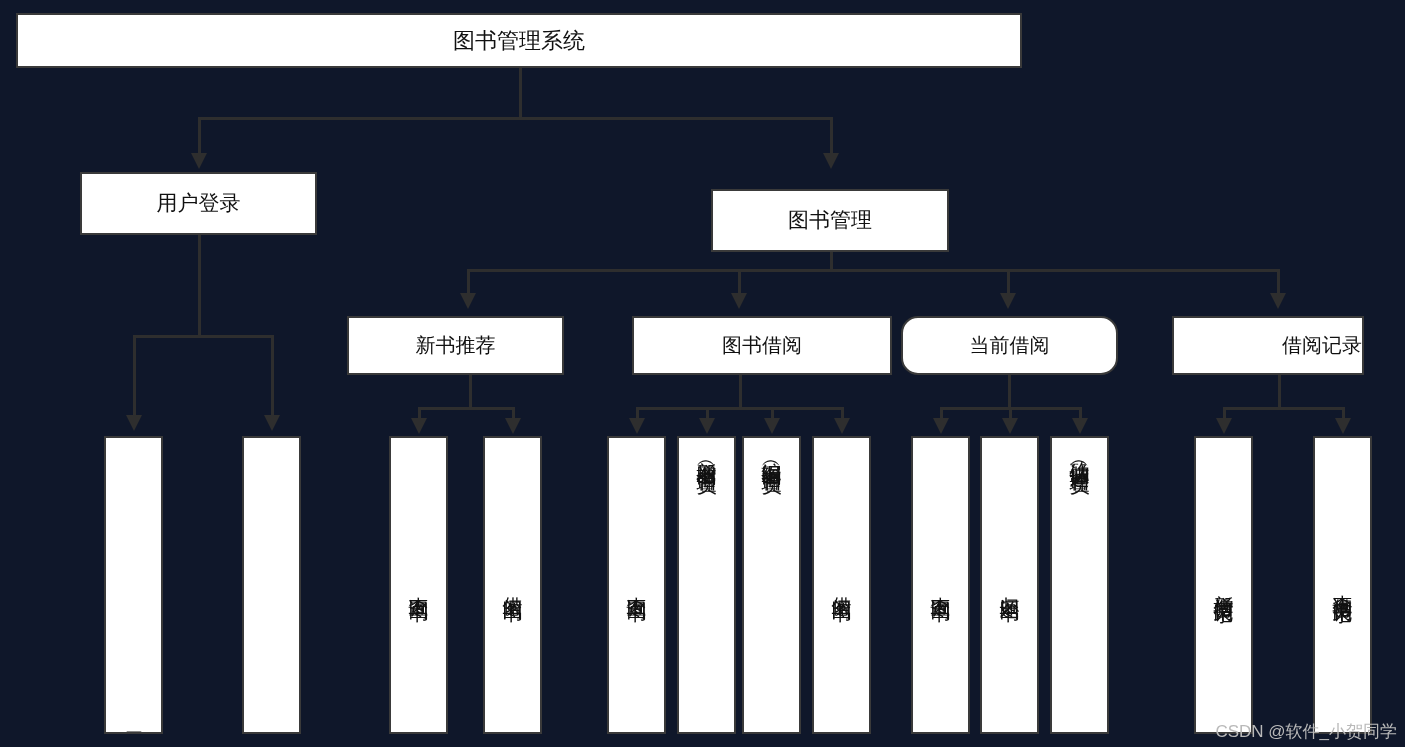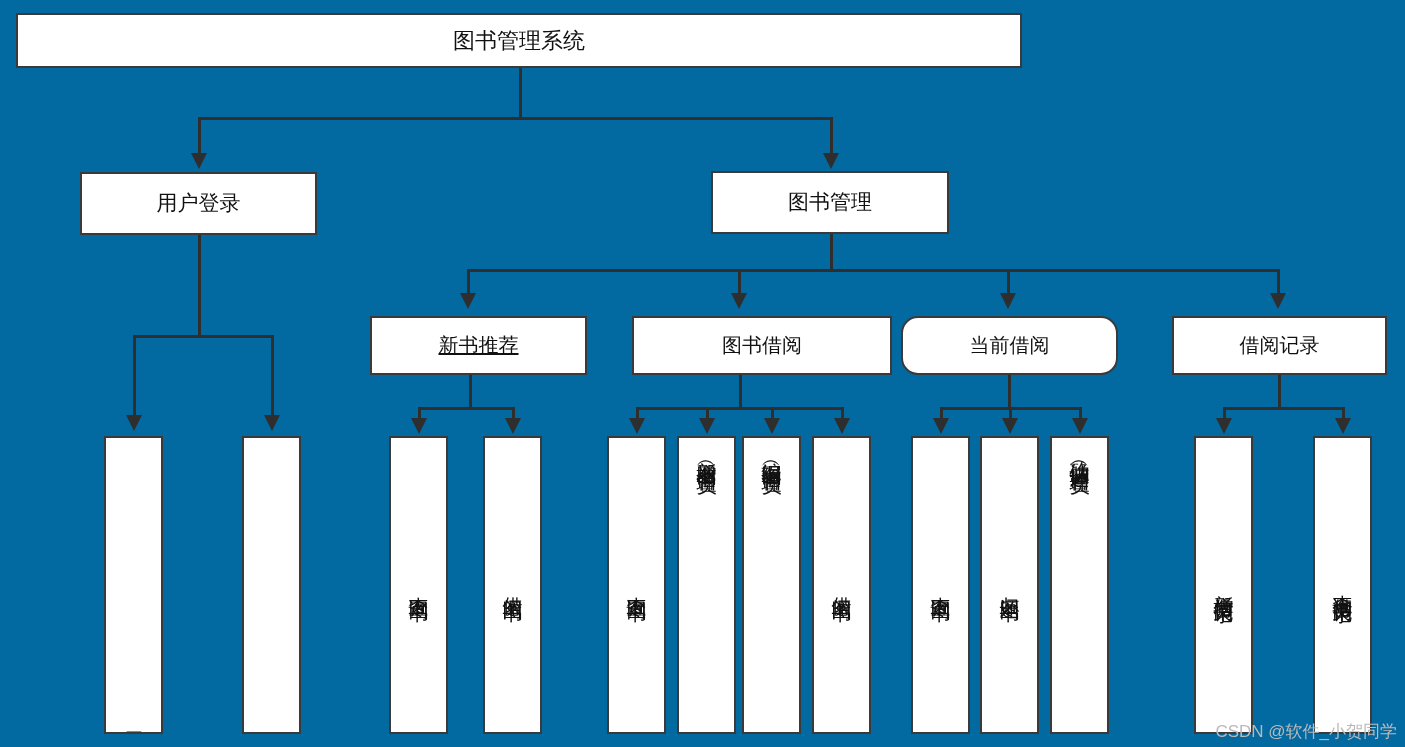--- a/index.html
+++ b/index.html
@@ -5,21 +5,21 @@
 <style>
   html,body{margin:0;padding:0;background:#ffffff;}
   body{
     font-family:"Liberation Sans","DejaVu Sans",sans-serif;
     color:#1a1a1a;
   }
   #canvas{
     position:relative;
     width:1405px;
     height:747px;
-    background:#0369a1;
+    background:#0f172a;
     overflow:hidden;
   }
   
   .node{
     position:absolute;
     box-sizing:border-box;
     border:2px solid #3a3a3a;
     background:#ffffff;
     display:flex;
     align-items:center;
@@ -110,21 +110,21 @@
 
   <div class="vline" style="left:198px; top:117px; height:38px;"></div>
   <div class="arrow" style="left:191px; top:153px;"></div>
   <div class="vline" style="left:830px; top:117px; height:38px;"></div>
   <div class="arrow" style="left:823px; top:153px;"></div>
 
   <div class="node lvl2" style="left:80px; top:172px; width:237px; height:63px;">
     <span>用户登录</span>
   </div>
 
-  <div class="node lvl2" style="left:711px; top:171px; width:238px; height:63px;">
+  <div class="node lvl2" style="left:711px; top:189px; width:238px; height:63px;">
     <span>图书管理</span>
   </div>
 
   <div class="vline" style="left:198px; top:235px; height:101px;"></div>
   <div class="hline" style="left:133px; top:335px; width:139px;"></div>
   <div class="vline" style="left:133px; top:335px; height:82px;"></div>
   <div class="arrow" style="left:126px; top:415px;"></div>
   <div class="vline" style="left:271px; top:335px; height:82px;"></div>
   <div class="arrow" style="left:264px; top:415px;"></div>
 
@@ -132,30 +132,30 @@
   <div class="hline" style="left:467px; top:269px; width:812px;"></div>
   <div class="vline" style="left:467px; top:269px; height:26px;"></div>
   <div class="arrow" style="left:460px; top:293px;"></div>
   <div class="vline" style="left:738px; top:269px; height:26px;"></div>
   <div class="arrow" style="left:731px; top:293px;"></div>
   <div class="vline" style="left:1007px; top:269px; height:26px;"></div>
   <div class="arrow" style="left:1000px; top:293px;"></div>
   <div class="vline" style="left:1277px; top:269px; height:26px;"></div>
   <div class="arrow" style="left:1270px; top:293px;"></div>
 
-  <div class="node lvl3" style="left:370px; top:316px; width:217px; height:59px;text-decoration:underline;">
+  <div class="node lvl3" style="left:347px; top:316px; width:217px; height:59px;">
     <span>新书推荐</span>
   </div>
   <div class="node lvl3" style="left:632px; top:316px; width:260px; height:59px;">
     <span>图书借阅</span>
   </div>
   <div class="node lvl3" style="left:901px; top:316px; width:217px; height:59px;border-radius:17px;">
     <span>当前借阅</span>
   </div>
-  <div class="node lvl3" style="left:1172px; top:316px; width:215px; height:59px;">
+  <div class="node lvl3" style="left:1172px; top:316px; width:192px; height:59px;justify-content:flex-end;">
     <span>借阅记录</span>
   </div>
 
   <div class="vline" style="left:469px; top:375px; height:33px;"></div>
   <div class="hline" style="left:418px; top:407px; width:95px;"></div>
   <div class="vline" style="left:418px; top:407px; height:13px;"></div>
   <div class="arrow" style="left:411px; top:418px;"></div>
   <div class="vline" style="left:512px; top:407px; height:13px;"></div>
   <div class="arrow" style="left:505px; top:418px;"></div>
 

